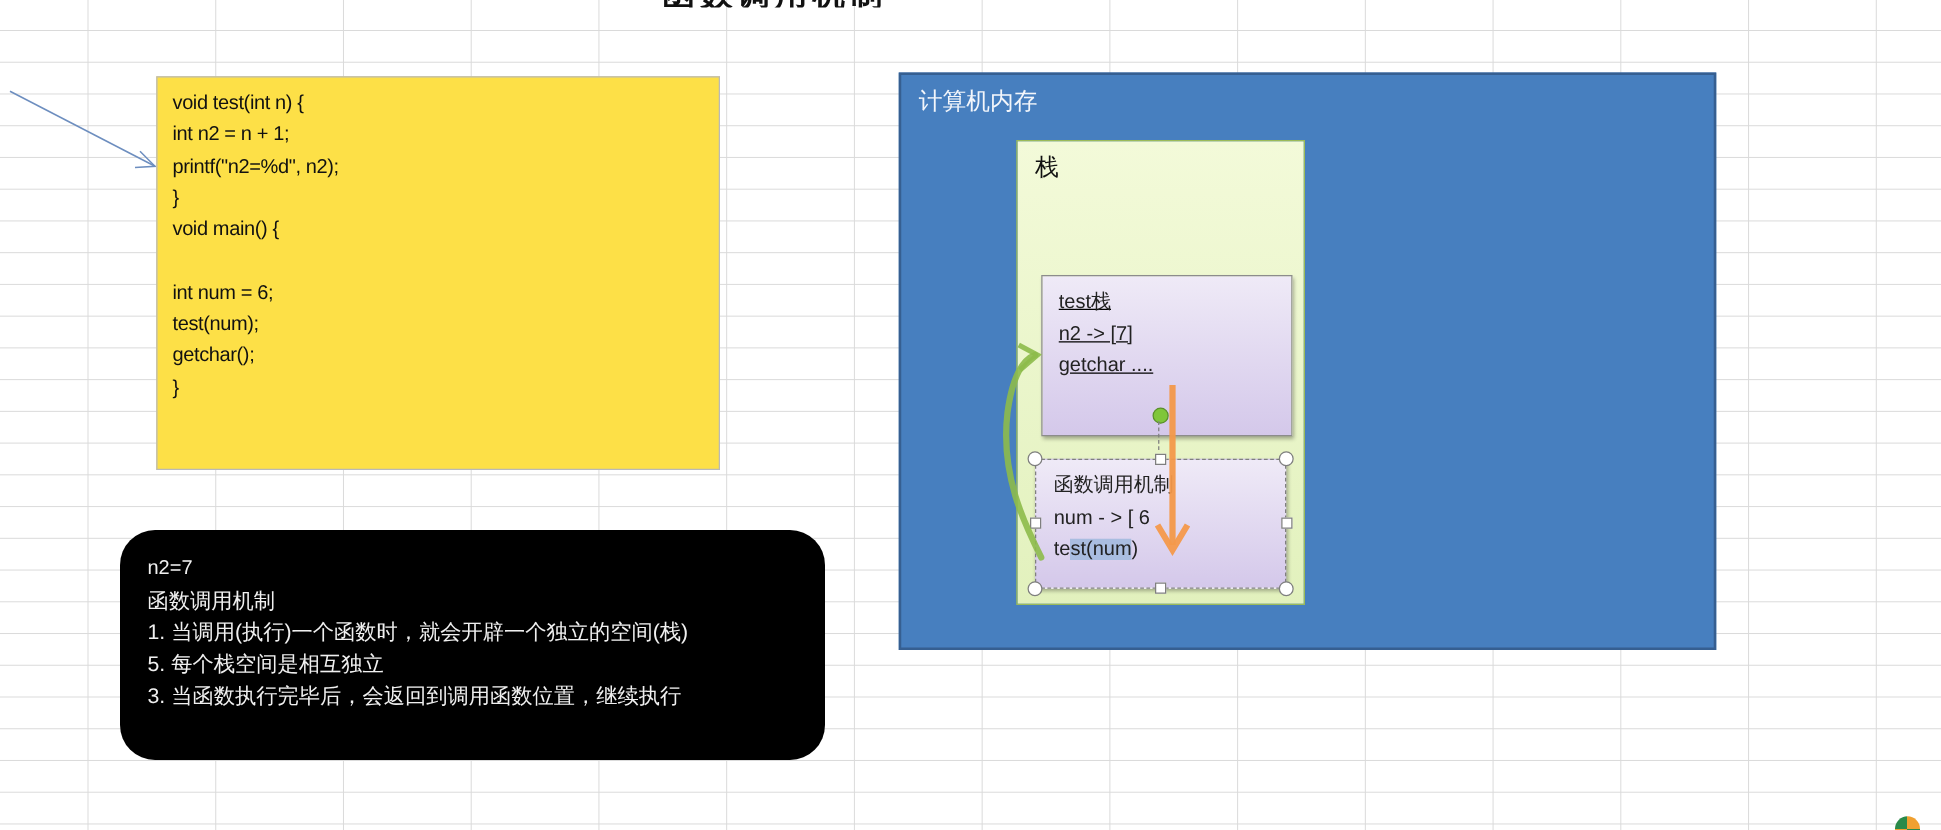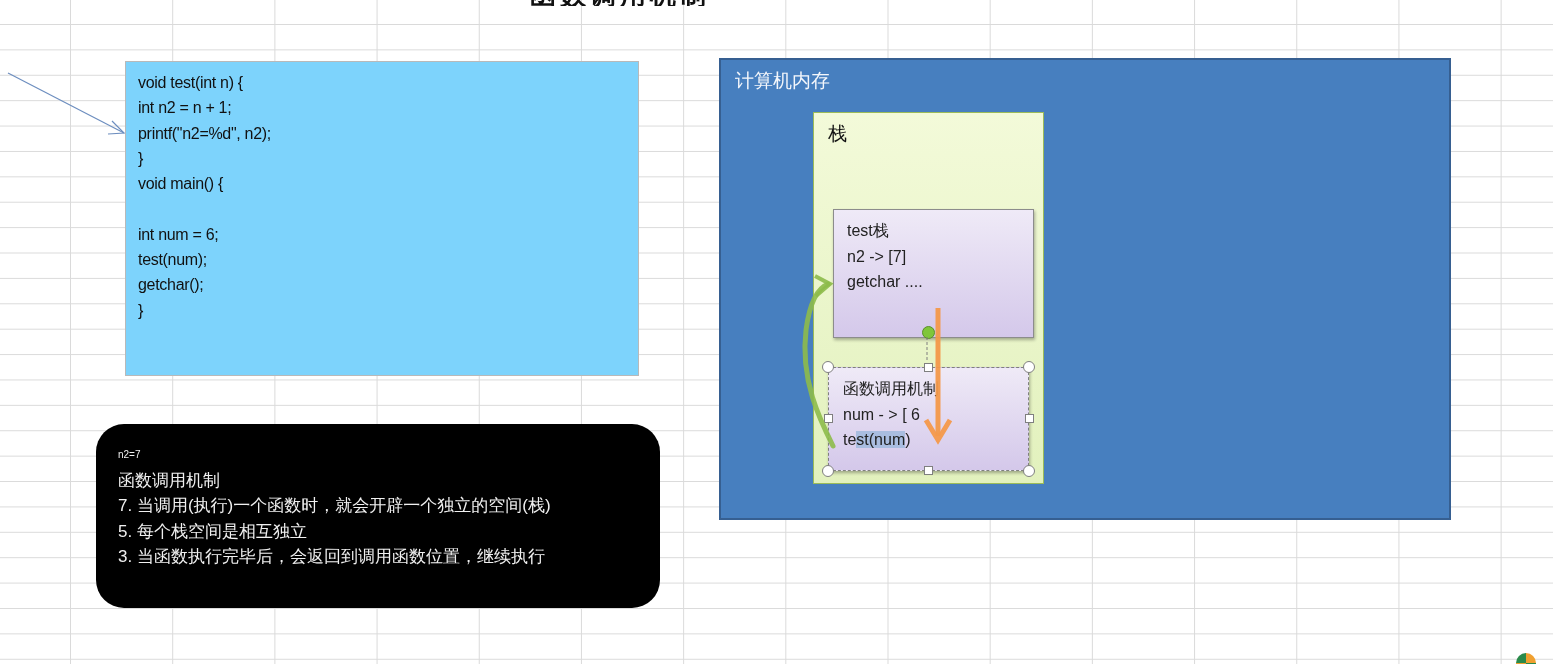--- a/index.html
+++ b/index.html
@@ -15,58 +15,58 @@
       linear-gradient(to bottom, #dadada 1px, transparent 1px);
     background-size:102.2px 25.4px;
     background-position:70px 24px;
   }
   .title-fragment {
     position:absolute; left:530px; top:-22px; width:380px; height:28px;
     font-size:26px; font-weight:bold; color:#111; letter-spacing:4px;
     white-space:nowrap; overflow:hidden;
   }
   .code-box {
-    position:absolute; left:125px; top:61px; width:514px; height:315px;
-    background:#7dd3fc; border:1px solid #b9b9b9; box-sizing:border-box;
+    position:absolute; left:125px; top:61px; width:451px; height:315px;
+    background:#fde047; border:1px solid #b9b9b9; box-sizing:border-box;
     padding:8px 0 0 12px;
   }
   .code-line {
     font-size:16px; line-height:25.3px; color:#111; white-space:pre; height:25.3px;
     letter-spacing:-0.3px;
   }
   .callout {
     position:absolute; left:96px; top:424px; width:564px; height:184px;
     background:#000; border-radius:28px; box-sizing:border-box;
     padding:18px 0 0 22px; color:#f0f0f0;
   }
   .callout-line { font-size:17px; line-height:25.5px; white-space:nowrap; }
-  .callout-line.first { font-size:10px; }
+  .callout-line.first { font-size:16px; }
   .memory {
-    position:absolute; left:719px; top:58px; width:732px; height:462px;
+    position:absolute; left:719px; top:58px; width:654px; height:462px;
     background:#477fbf; border:2px solid #365f91; box-sizing:border-box;
   }
   .memory-title {
     position:absolute; left:14px; top:8px; font-size:19px; color:#f3f6fb;
   }
   .stack-area {
     position:absolute; left:92px; top:52px; width:231px; height:372px;
     background:linear-gradient(to bottom,#f3fad9,#e2f1bd);
     border:1px solid #9bbb59; box-sizing:border-box;
   }
   .stack-title {
     position:absolute; left:14px; top:8px; font-size:19px; color:#111;
   }
   .frame {
     position:absolute; box-sizing:border-box;
     background:linear-gradient(to bottom,#efeaf7,#d4c8ea);
     border:1px solid #8c8c8c; box-shadow:1px 2px 3px rgba(0,0,0,0.3);
     padding:8px 0 0 13px;
   }
   .frame-line { font-size:16px; line-height:25.5px; color:#222; white-space:nowrap; }
-  .frame.test { left:19px; top:96px; width:201px; height:129px; }
+  .frame.test { left:19px; top:107px; width:201px; height:129px;text-decoration:underline; }
   .frame.main { left:14px; top:254px; width:201px; height:104px; border:1px dashed #7f7f7f; padding-left:14px; }
   .highlight { background:#a9bde0; }
   .handle { position:absolute; width:9px; height:9px; background:#fff; border:1px solid #7f7f7f; box-sizing:border-box; }
   .handle.round { width:12px; height:12px; border-radius:50%; }
   .rot-handle { position:absolute; width:11px; height:11px; border-radius:50%; background:#7fc63a; border:1px solid #5a8f2a; }
   .overlay { position:absolute; left:0; top:0; pointer-events:none; }
   .corner-logo {
     position:absolute; left:1516px; top:653px; width:20px; height:20px; border-radius:50%;
     background:conic-gradient(#f0a030 0 25%, #2a8a4a 25% 50%, #f0a030 50% 75%, #2a8a4a 75% 100%);
   }
@@ -92,21 +92,21 @@
   <div class="code-line"></div>
   <div class="code-line">int num = 6;</div>
   <div class="code-line">test(num);</div>
   <div class="code-line">getchar();</div>
   <div class="code-line">}</div>
 </div>
 
 <div class="callout">
   <div class="callout-line first">n2=7</div>
   <div class="callout-line">函数调用机制</div>
-  <div class="callout-line">7. 当调用(执行)一个函数时，就会开辟一个独立的空间(栈)</div>
+  <div class="callout-line">1. 当调用(执行)一个函数时，就会开辟一个独立的空间(栈)</div>
   <div class="callout-line">5. 每个栈空间是相互独立</div>
   <div class="callout-line">3. 当函数执行完毕后，会返回到调用函数位置，继续执行</div>
 </div>
 
 <div class="memory">
   <div class="memory-title">计算机内存</div>
   <div class="stack-area">
     <div class="stack-title">栈</div>
 
     <div class="frame test">

